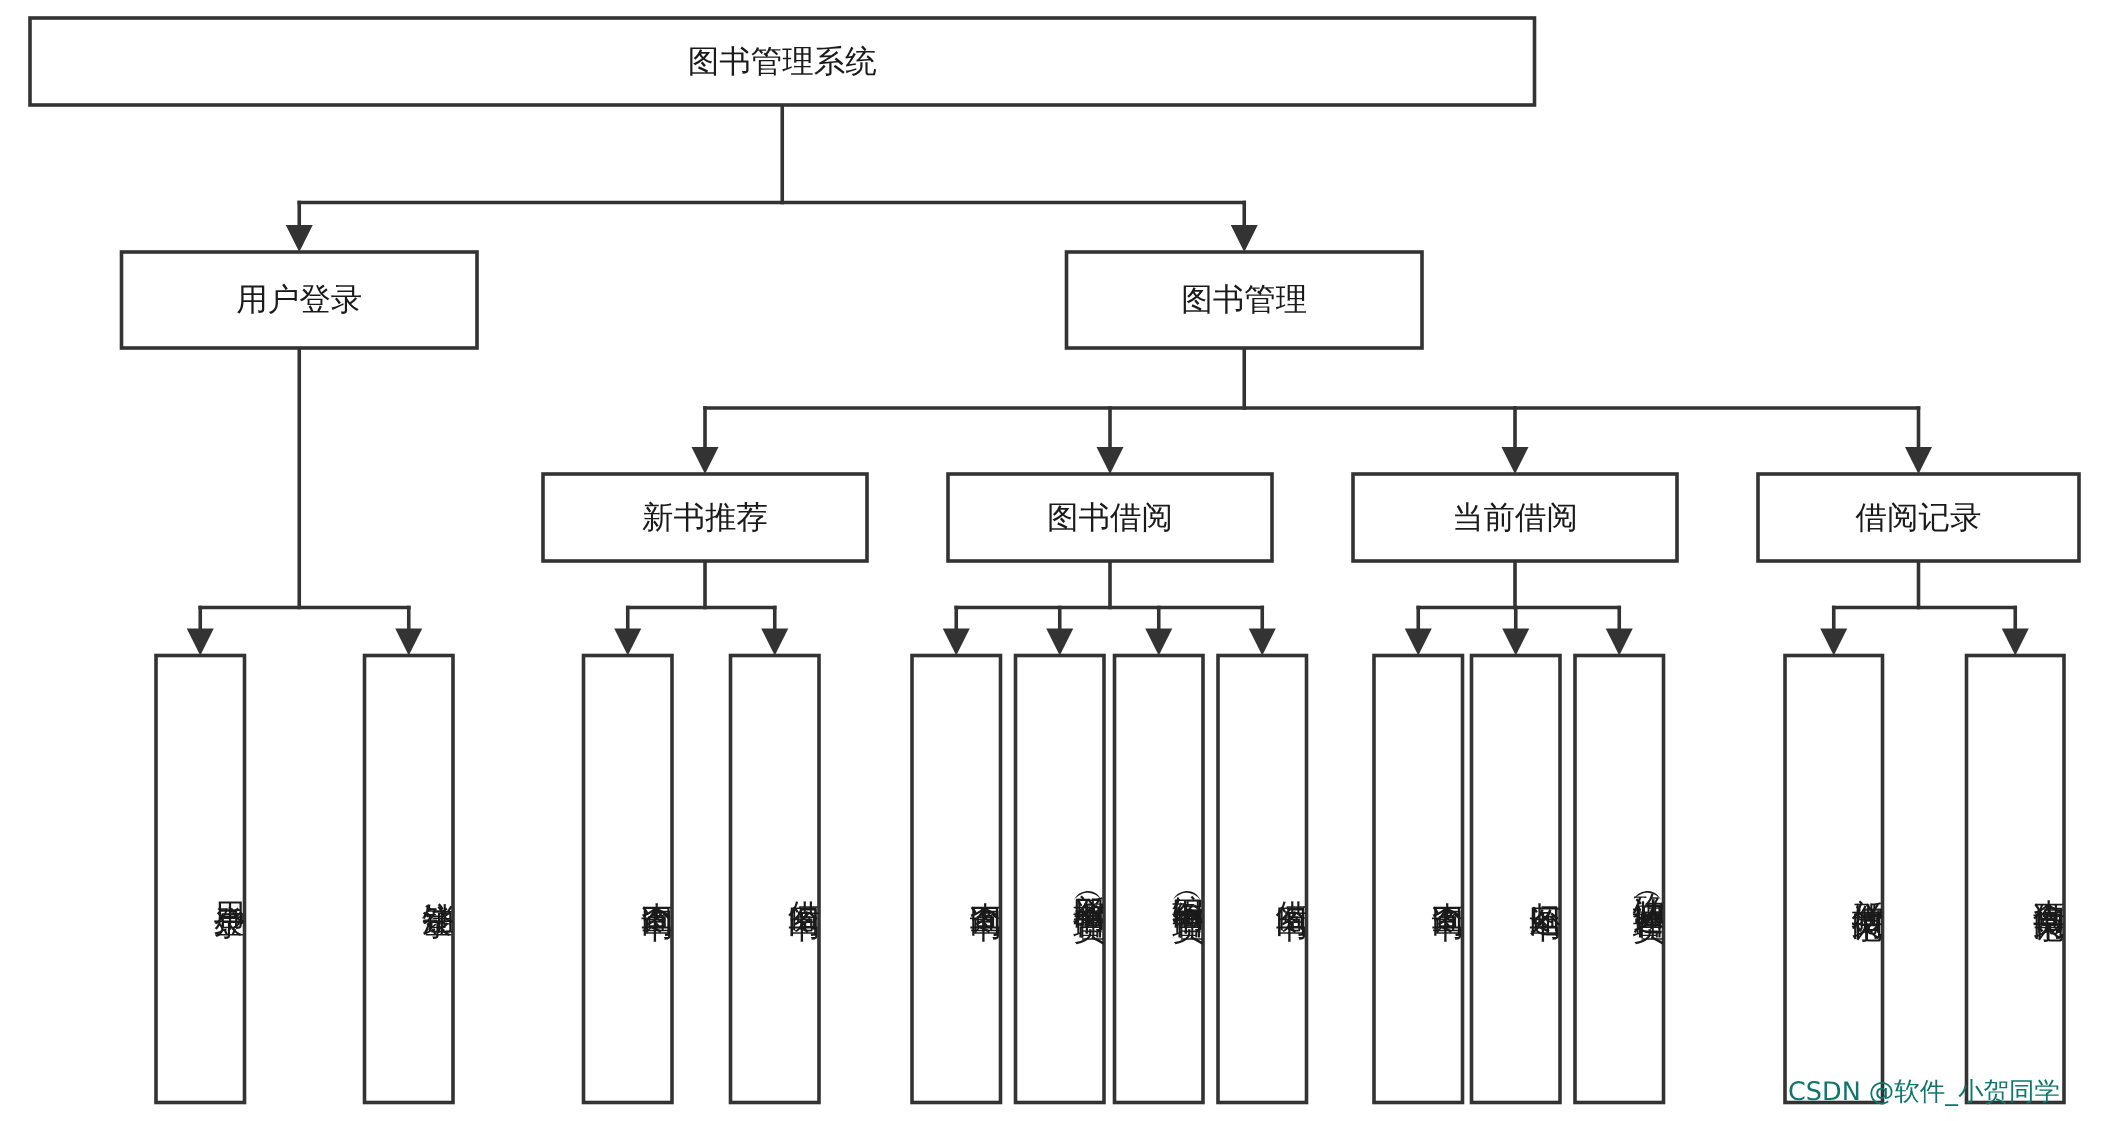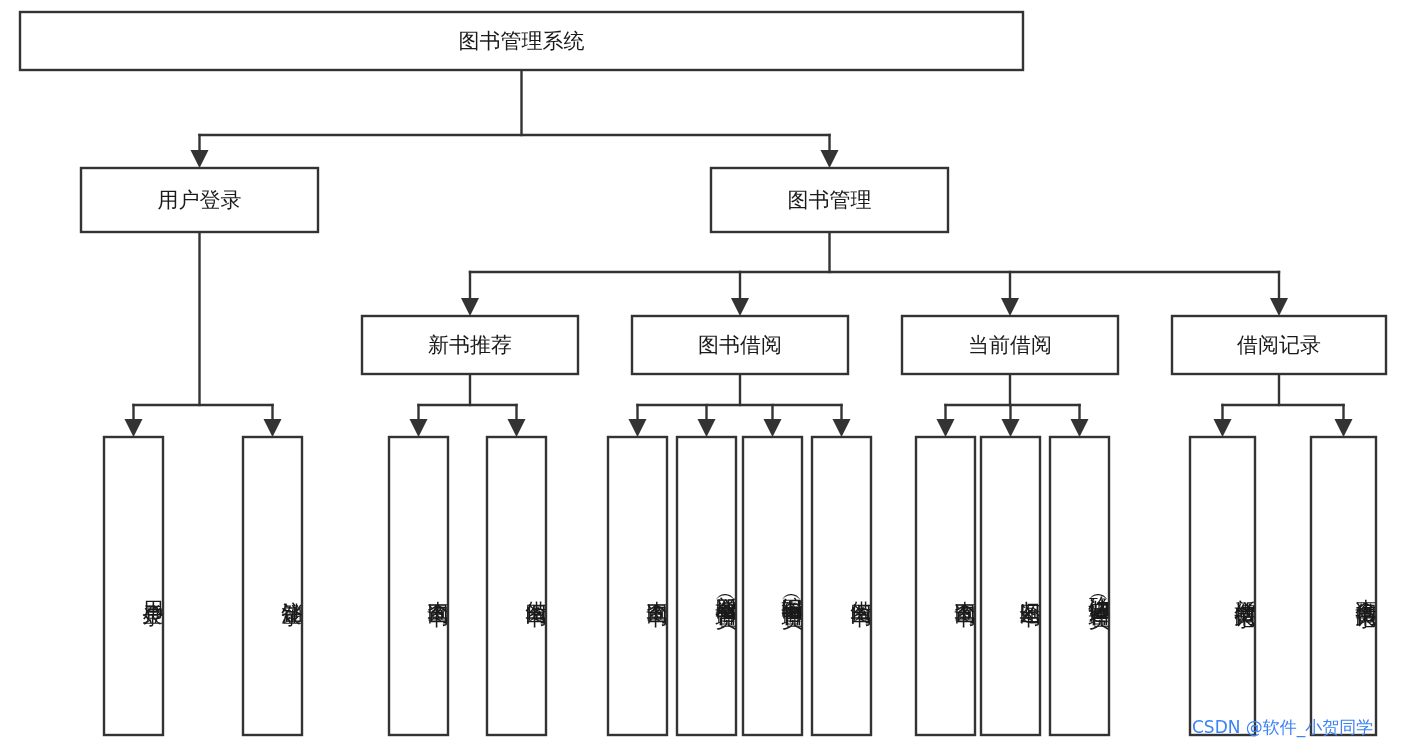--- a/index.html
+++ b/index.html
@@ -173,15 +173,15 @@
       <div class="node-label-v" style="left: 677px; top: 447px; width: 59px; height: 282px;">新增图书（管理员）</div>
       <div class="node-label-v" style="left: 743px; top: 447px; width: 59px; height: 282px;">编辑图书（管理员）</div>
       <div class="node-label-v" style="left: 812px; top: 447px; width: 59px; height: 282px;">借阅图书</div>
       <div class="node-label-v" style="left: 916px; top: 447px; width: 59px; height: 282px;">查询图书</div>
       <div class="node-label-v" style="left: 981px; top: 447px; width: 59px; height: 282px;">归还图书</div>
       <div class="node-label-v" style="left: 1050px; top: 447px; width: 59px; height: 282px;">确认归还（管理员）</div>
       <div class="node-label-v" style="left: 1190px; top: 447px; width: 65px; height: 282px;">新增借阅记录</div>
       <div class="node-label-v" style="left: 1311px; top: 447px; width: 65px; height: 282px;">查询借阅记录</div>
     </div>
 
-  <div class="watermark" style="left: 1192px; top: 716px; color: #3b82f6;">CSDN @软件_小贺同学</div>
+  <div class="watermark" style="left: 1192px; top: 716px; color: #0f766e;">CSDN @软件_小贺同学</div>
 
 </div>
 
 </body></html>

